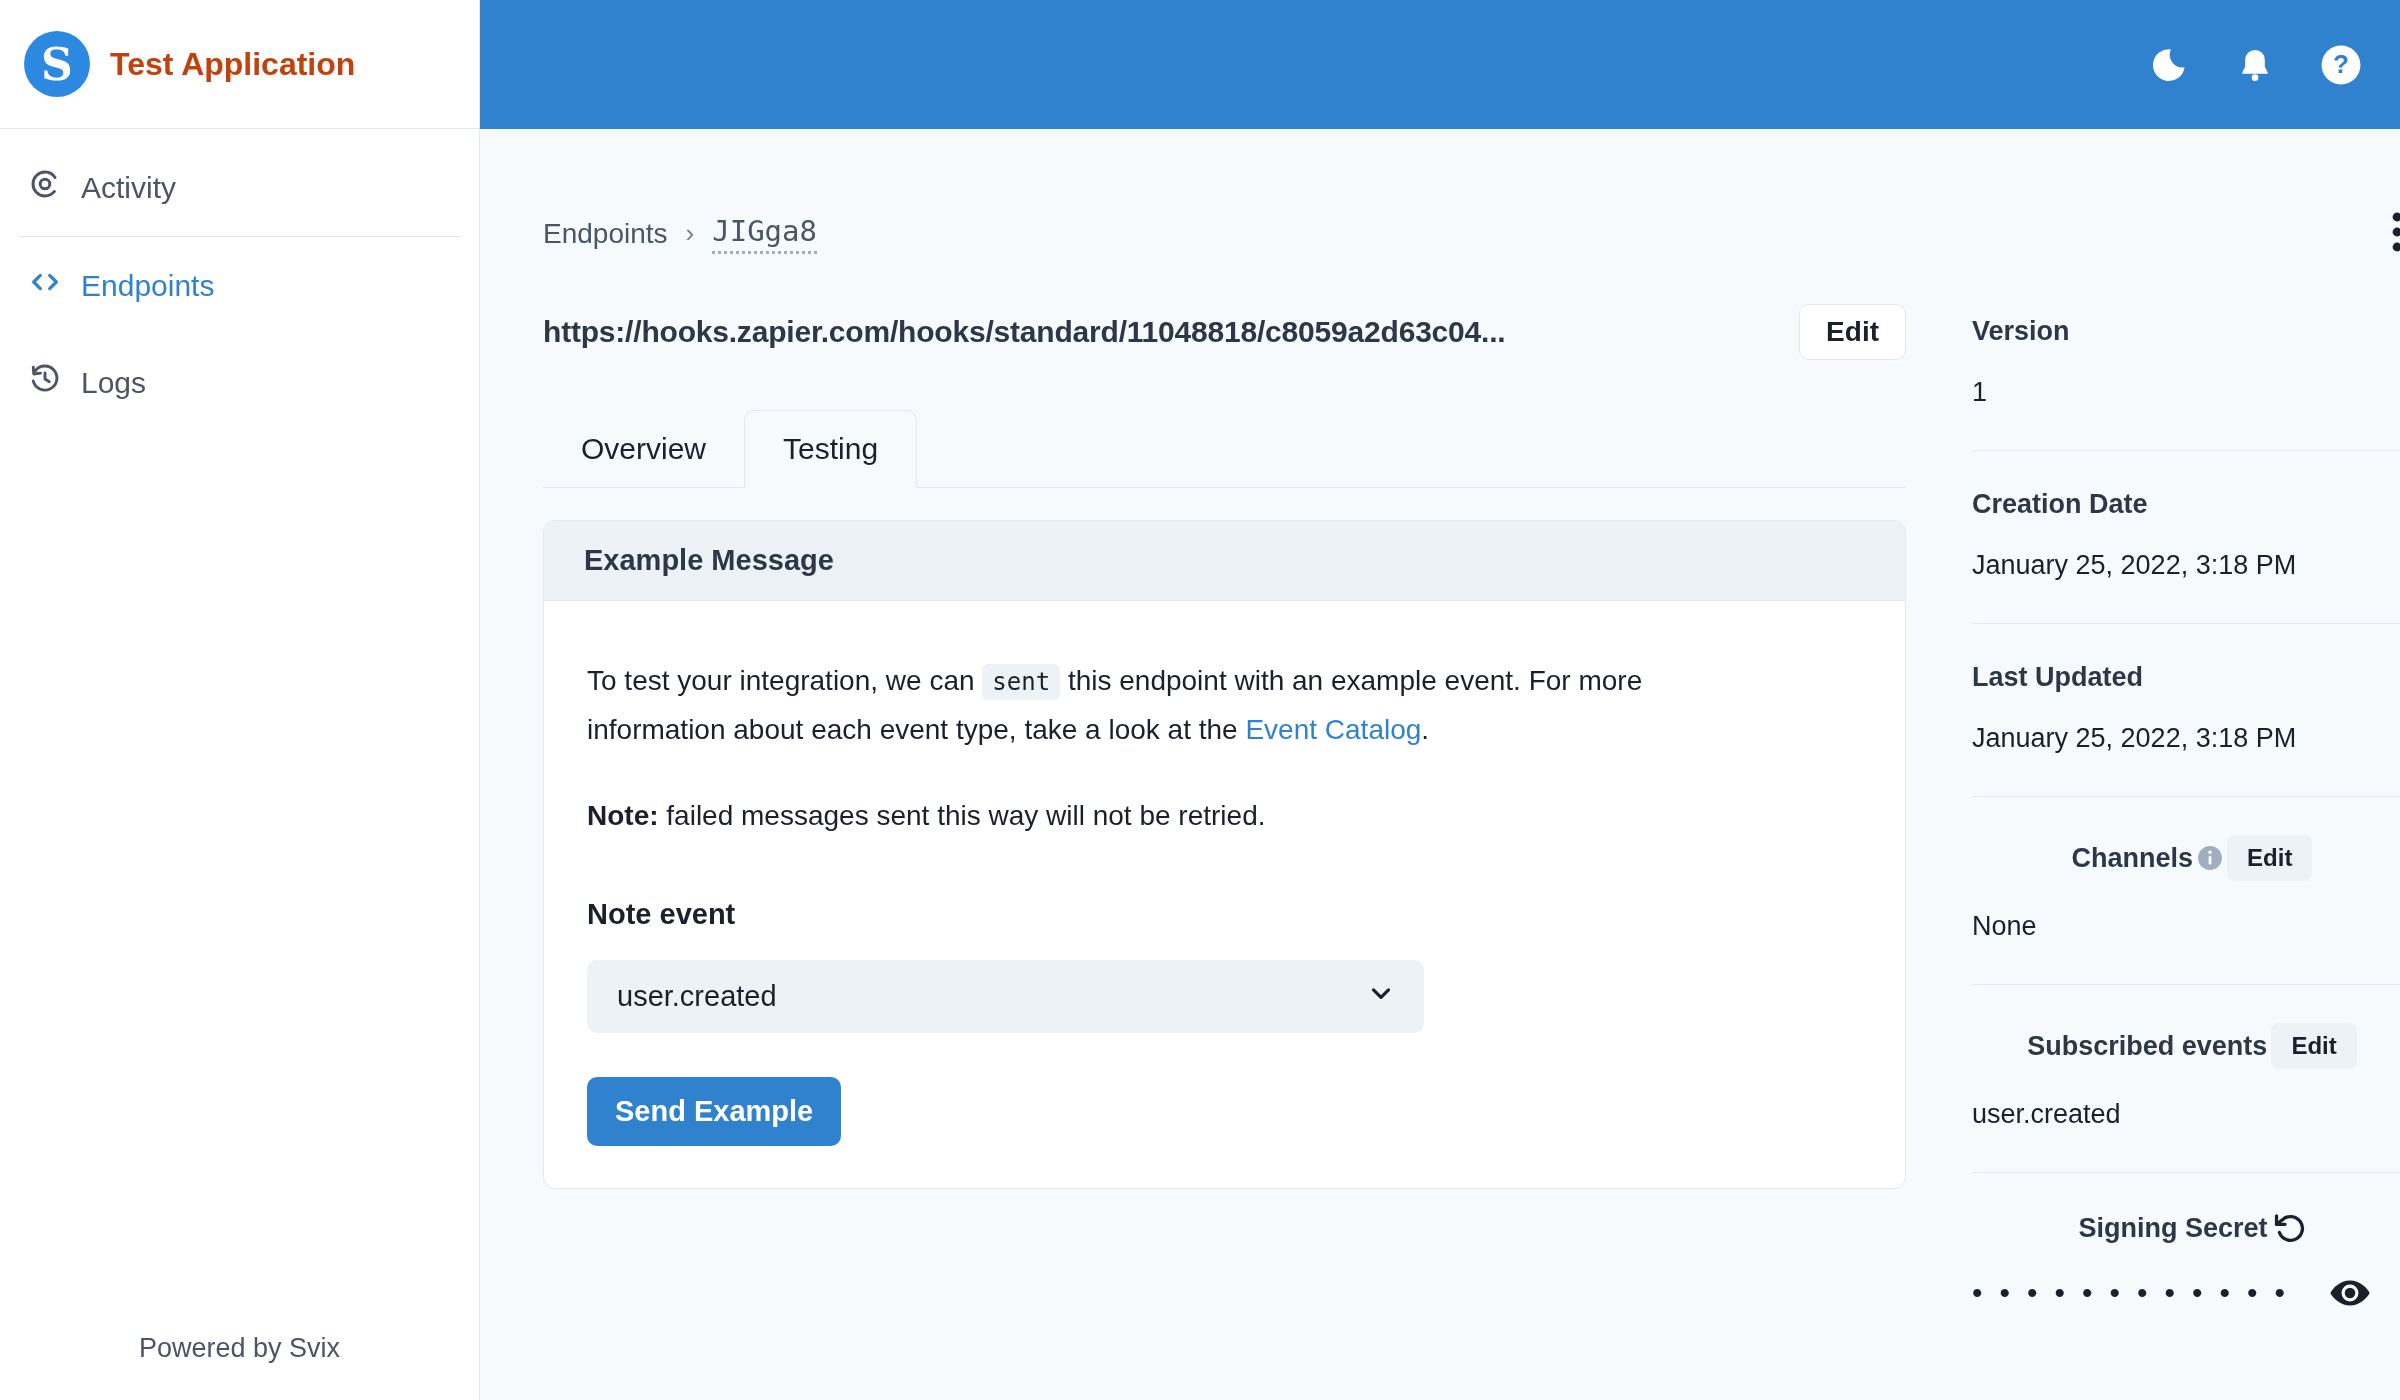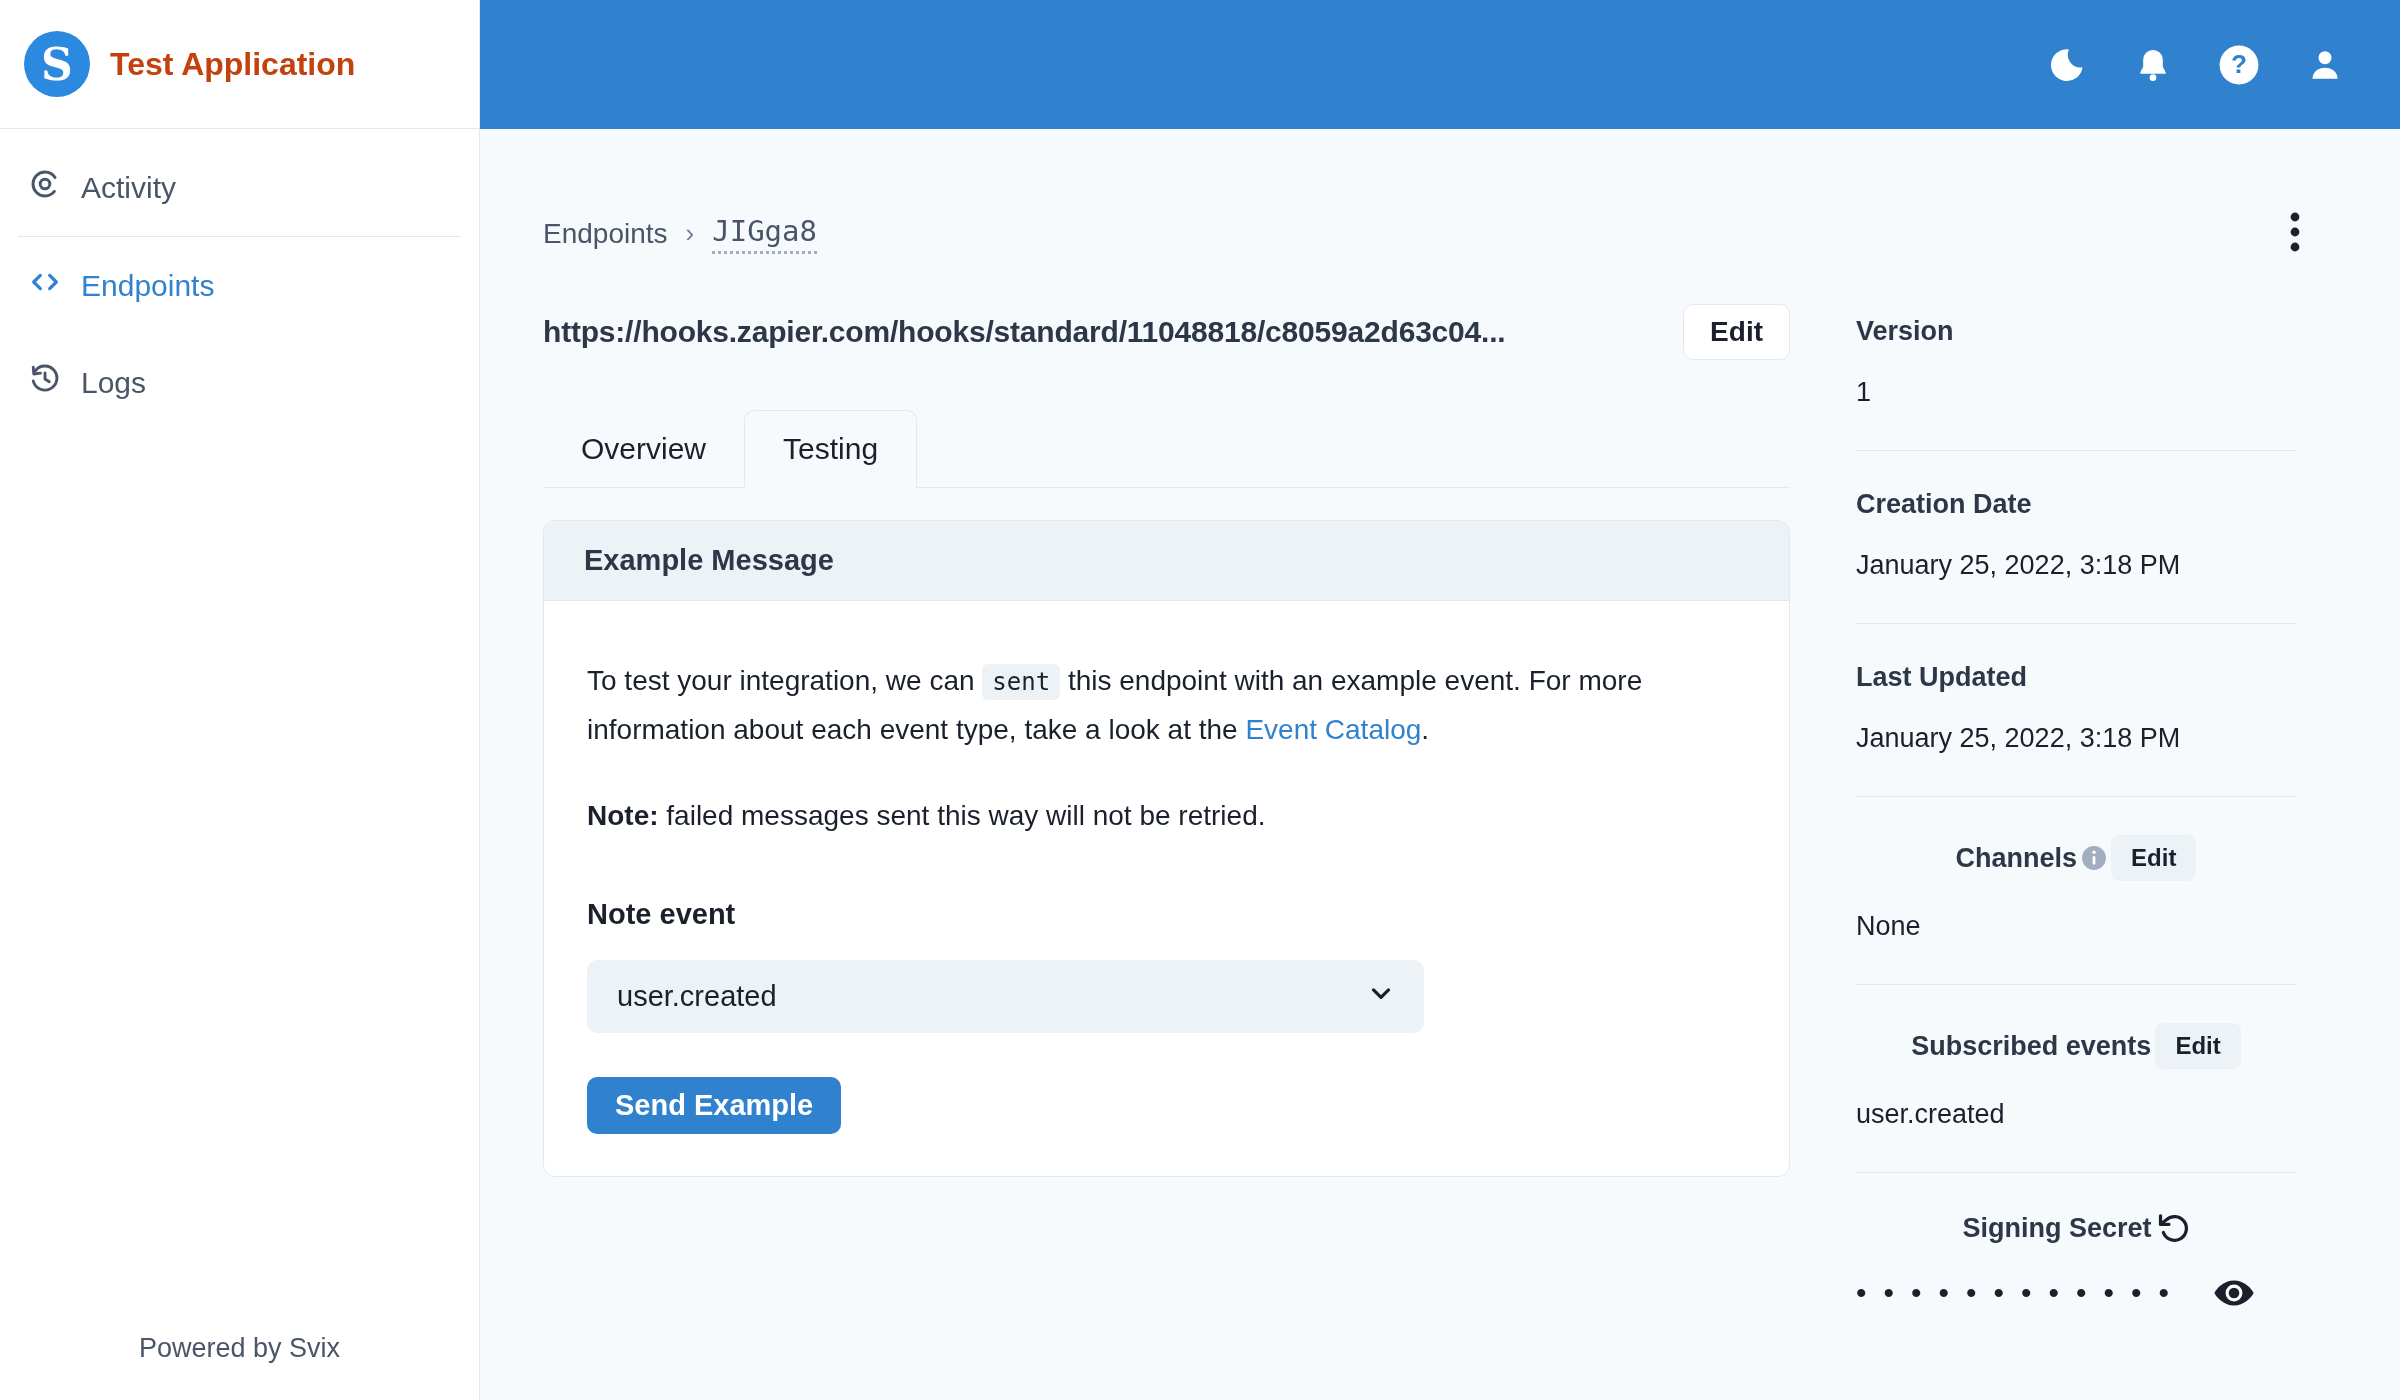--- a/index.html
+++ b/index.html
@@ -28,41 +28,41 @@
 
   .content { padding:78px 90px 0 63px; flex:1; }
   .breadcrumb-row { display:flex; justify-content:space-between; align-items:center; }
   .breadcrumb { display:flex; align-items:center; gap:18px; font-size:28px; color:#4A5568; }
   .crumb-parent { cursor:pointer; }
   .crumb-sep { font-size:26px; color:#718096; }
   .crumb-current { font-family:"DejaVu Sans Mono", monospace; font-size:29px; border-bottom:3px dotted #A0AEC0; padding-bottom:3px; cursor:pointer; }
   .kebab { background:none; border:none; cursor:pointer; padding:4px 10px; }
 
   .row2 { display:flex; margin-top:44px; align-items:flex-start; }
-  .center-col { width:1247px; flex-shrink:0; }
+  .center-col { width:1363px; flex-shrink:0; }
 
   .url-row { display:flex; justify-content:space-between; align-items:center; }
   .endpoint-url { font-size:30px; font-weight:700; color:#2D3748; letter-spacing:-0.2px; }
   .btn-outline { background:#FFFFFF; border:1px solid #E2E8F0; border-radius:10px; font-size:28px; font-weight:600; color:#1A202C; padding:11px 26px; cursor:pointer; font-family:inherit; }
 
   .tabs { display:flex; margin-top:50px; border-bottom:1px solid #E2E8F0; }
   .tab { font-size:30px; color:#1A202C; padding:21px 38px; cursor:pointer; background:transparent; border:none; font-family:inherit; }
   .tab.active { border:1px solid #E2E8F0; border-bottom:1px solid #F7FAFC; margin-bottom:-1px; border-radius:10px 10px 0 0; }
 
   .card { margin-top:32px; background:#FFFFFF; border:1px solid #E2E8F0; border-radius:12px; overflow:hidden; }
   .card-header { background:#EDF2F7; border-bottom:1px solid #E2E8F0; padding:23px 40px; font-size:29px; font-weight:700; color:#2D3748; }
   .card-body { padding:56px 43px 42px 43px; font-size:28px; line-height:48px; color:#1A202C; }
   .intro { max-width:1140px; }
   .code-chip { font-family:"DejaVu Sans Mono", monospace; font-size:24px; background:#EDF2F7; border-radius:6px; padding:4px 10px; }
   .link { color:#3182CE; cursor:pointer; }
   .note-line { margin-top:38px; }
   .bold { font-weight:700; }
   .field-label { margin-top:50px; font-weight:600; font-size:29px; }
   .select { margin-top:22px; width:837px; height:73px; background:#EDF2F7; border:none; border-radius:10px; display:flex; align-items:center; justify-content:space-between; padding:0 28px 0 30px; font-size:29px; color:#1A202C; cursor:pointer; font-family:inherit; }
-  .btn-primary { margin-top:44px; background:#3182CE; color:#FFFFFF; border:none; border-radius:10px; font-size:29px; font-weight:600; padding:12px 28px; cursor:pointer; font-family:inherit; }
+  .btn-primary { margin-top:44px; background:#3182CE; color:#FFFFFF; border:none; border-radius:10px; font-size:29px; font-weight:600; padding:18px 28px; cursor:pointer; font-family:inherit; }
 
   
   .right-panel { margin-left:66px; width:440px; padding-top:12px; flex-shrink:0; }
   .rp-label-row { display:flex; align-items:center; gap:4px;justify-content:center; }
   .rp-label { font-size:27px; font-weight:600; color:#2D3748; }
   .rp-value { margin-top:30px; font-size:27px; color:#1A202C; }
   .rp-divider { height:1px; background:#E2E8F0; margin:42px 0 38px 0; }
   .btn-small { background:#EDF2F7; border:none; border-radius:8px; font-size:24px; font-weight:600; color:#1A202C; padding:9px 20px; cursor:pointer; font-family:inherit; }
   .icon-btn { background:none; border:none; cursor:pointer; padding:0; display:flex; align-items:center; }
   .secret-row { margin-top:26px; display:flex; align-items:center; gap:26px; }

